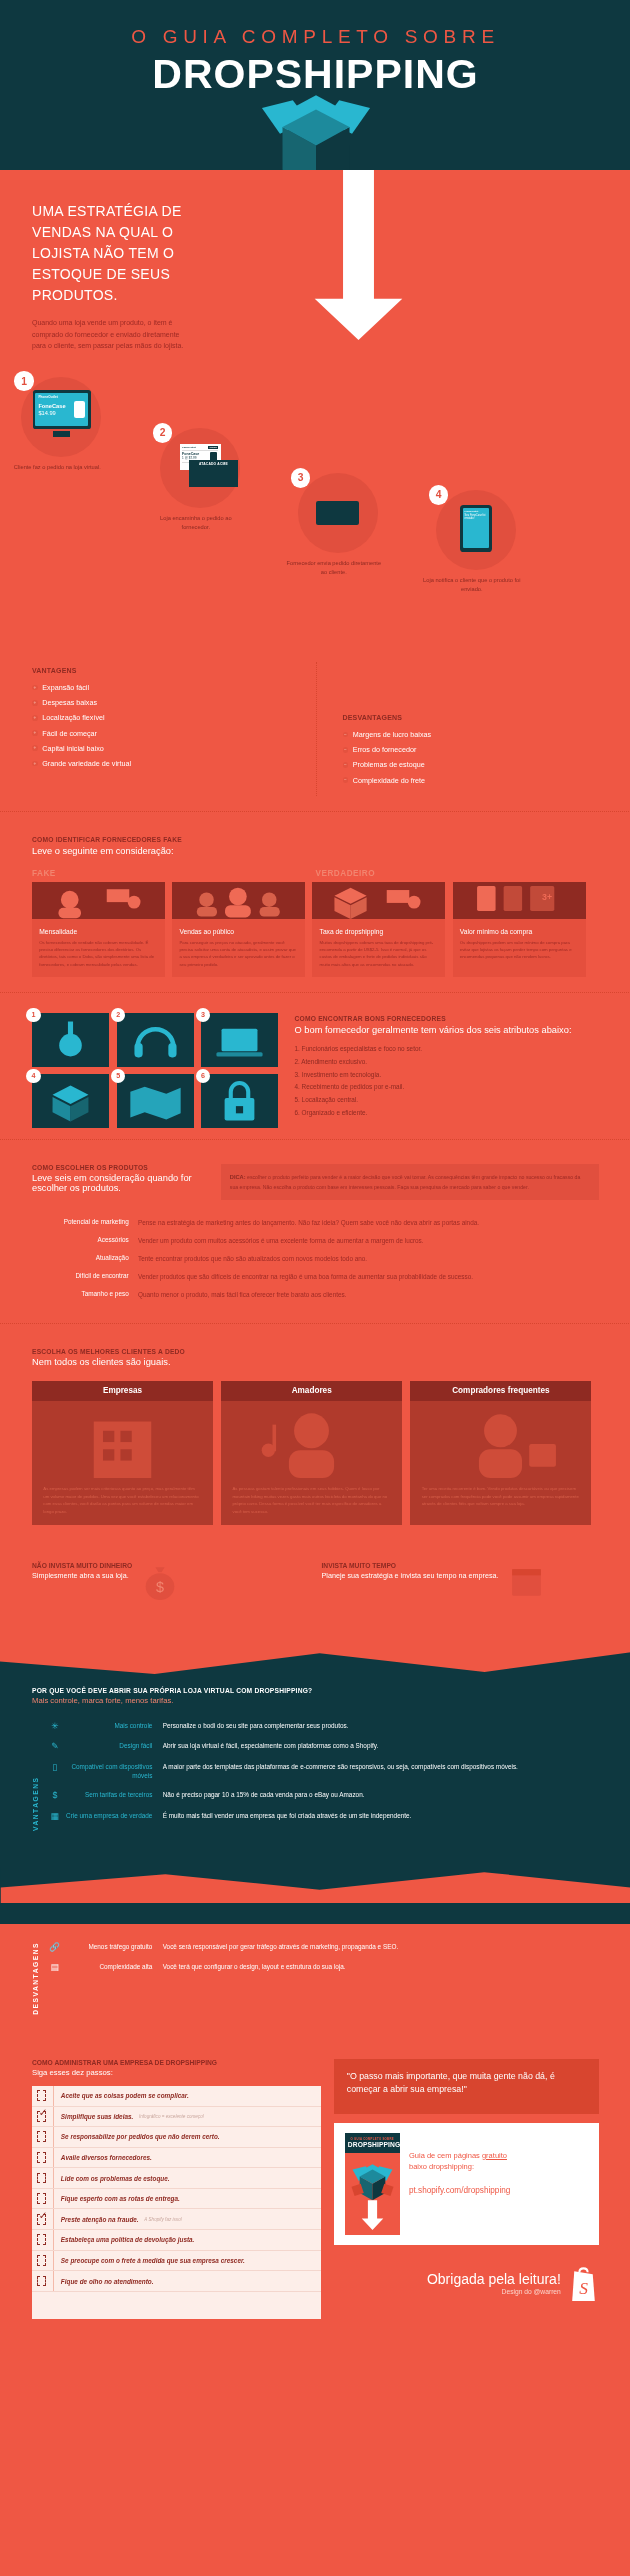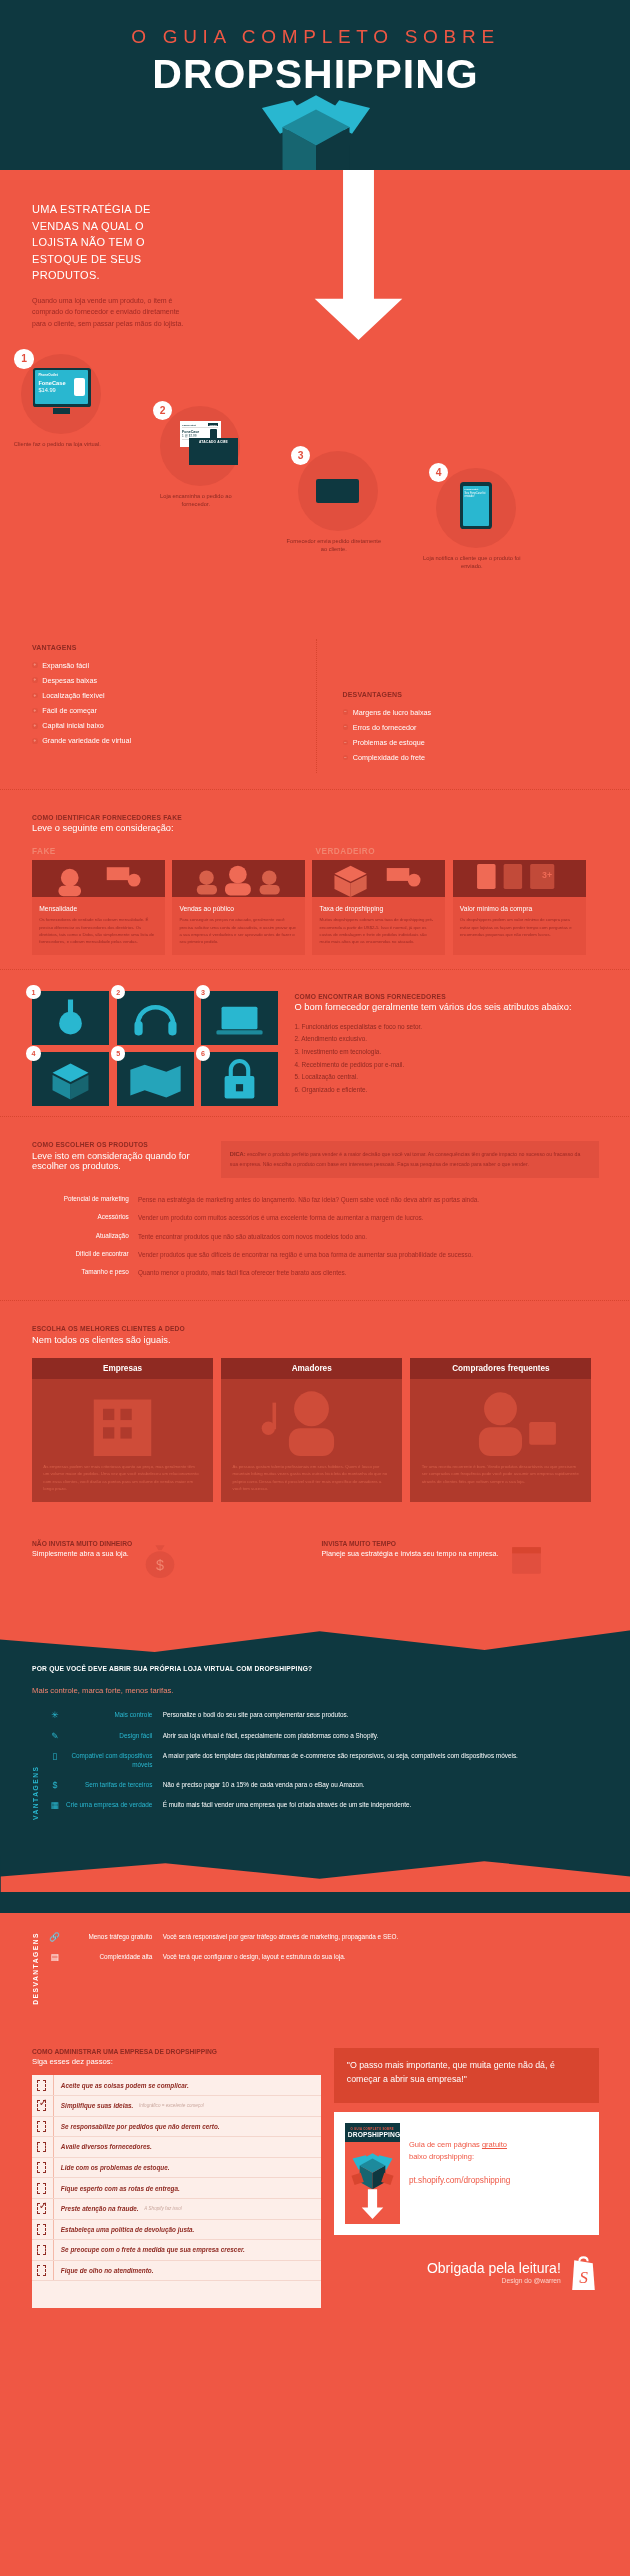--- a/index.html
+++ b/index.html
@@ -40,21 +40,21 @@
   
   .intro {
     background: #ef5744;
     position: relative;
     padding: 31px 0 0 0;
     min-height: 407px;
   }
   .intro-col { width: 155px; margin-left: 32px; }
   .intro-head {
     color: #ffffff;
-    font-size: 11px;
+    font-size: 14px;
     line-height: 1.5;
     font-weight: 300;
     letter-spacing: 0.3px;
   }
   .intro-body {
     color: #9e2a24;
     font-size: 7px;
     line-height: 1.65;
     margin-top: 11.3px;
     font-weight: 300;
@@ -208,21 +208,21 @@
   .inv-txt-h { color: #8f2a22; font-size: 6.7px; font-weight: bold; }
   .inv-txt-b { color: #ffffff; font-size: 7.2px; font-weight: 300; margin-top: 2.1px; }
   .inv-art { width: 40px; height: 40px; flex: 0 0 40px; position: relative; }
 
   
   .teal {
     background: #0e3840; position: relative; padding: 0 0 20.6px 0;
   }
   .teal-head { padding: 13.4px 32px 0 32px; }
   .teal-kicker { color: #ffffff; font-size: 6.7px; font-weight: bold; letter-spacing: 0.2px; }
-  .teal-sub { color: #f2846f; font-size: 7.7px; font-weight: 300; margin-top: 14px; }
+  .teal-sub { color: #f2846f; font-size: 7.7px; font-weight: 300; margin-top: 2px; }
 
   .vlabel {
     writing-mode: vertical-rl; transform: rotate(180deg);
     color: #29b7d0; font-size: 6.7px; font-weight: bold; letter-spacing: 1.5px;
   }
   .vlabel.dis { color: #ffffff; }
 
   .trow { display: flex; margin-bottom: 10.3px; align-items: flex-start; }
   .t-ico { width: 17.5px; flex: 0 0 17.5px; color: #29b7d0; font-size: 8.8px; text-align: center; }
   .t-key { width: 99px; text-align: right; padding-right: 10.3px;
@@ -573,21 +573,21 @@
             <li>6. Organizado e eficiente.</li>
           </ul>
       </div>
     </div>
     <div class="sep-dots"></div>
 
     <div class="sec">
       <div class="cp-top">
         <div class="cp-left">
           <div class="sec-kicker">COMO ESCOLHER OS PRODUTOS</div>
-          <div class="sec-sub">Leve isto em consideração quando for escolher os produtos.</div>
+          <div class="sec-sub">Leve seis em consideração quando for escolher os produtos.</div>
         </div>
         <div class="cp-tip">
           <div class="cp-tip-text">
             <b>DICA:</b><span> escolher o produto perfeito para vender é a maior decisão que você vai tomar. As consequências têm grande impacto no sucesso ou fracasso da sua empresa. Não escolha o produto com base em interesses pessoais. Faça sua pesquisa de mercado para saber o que vender.</span>
           </div>
         </div>
       </div>
       <div class="cp-table" id="cp-table">
   <div class="cp-row">
     <div class="cp-key">Potencial de marketing</div>

